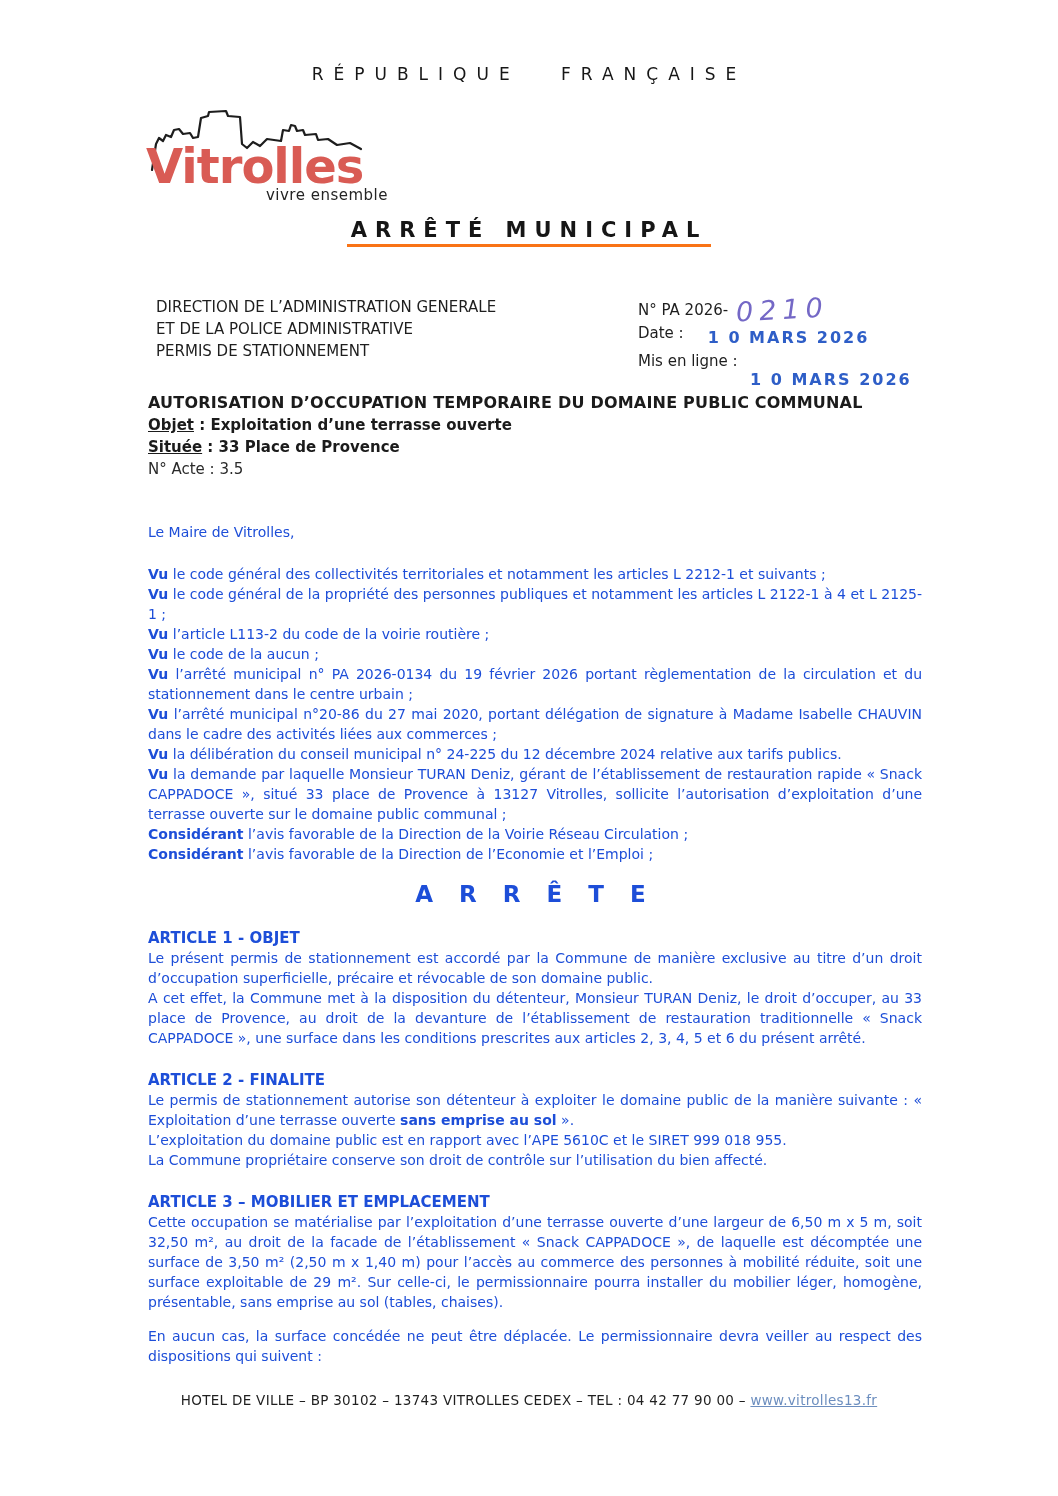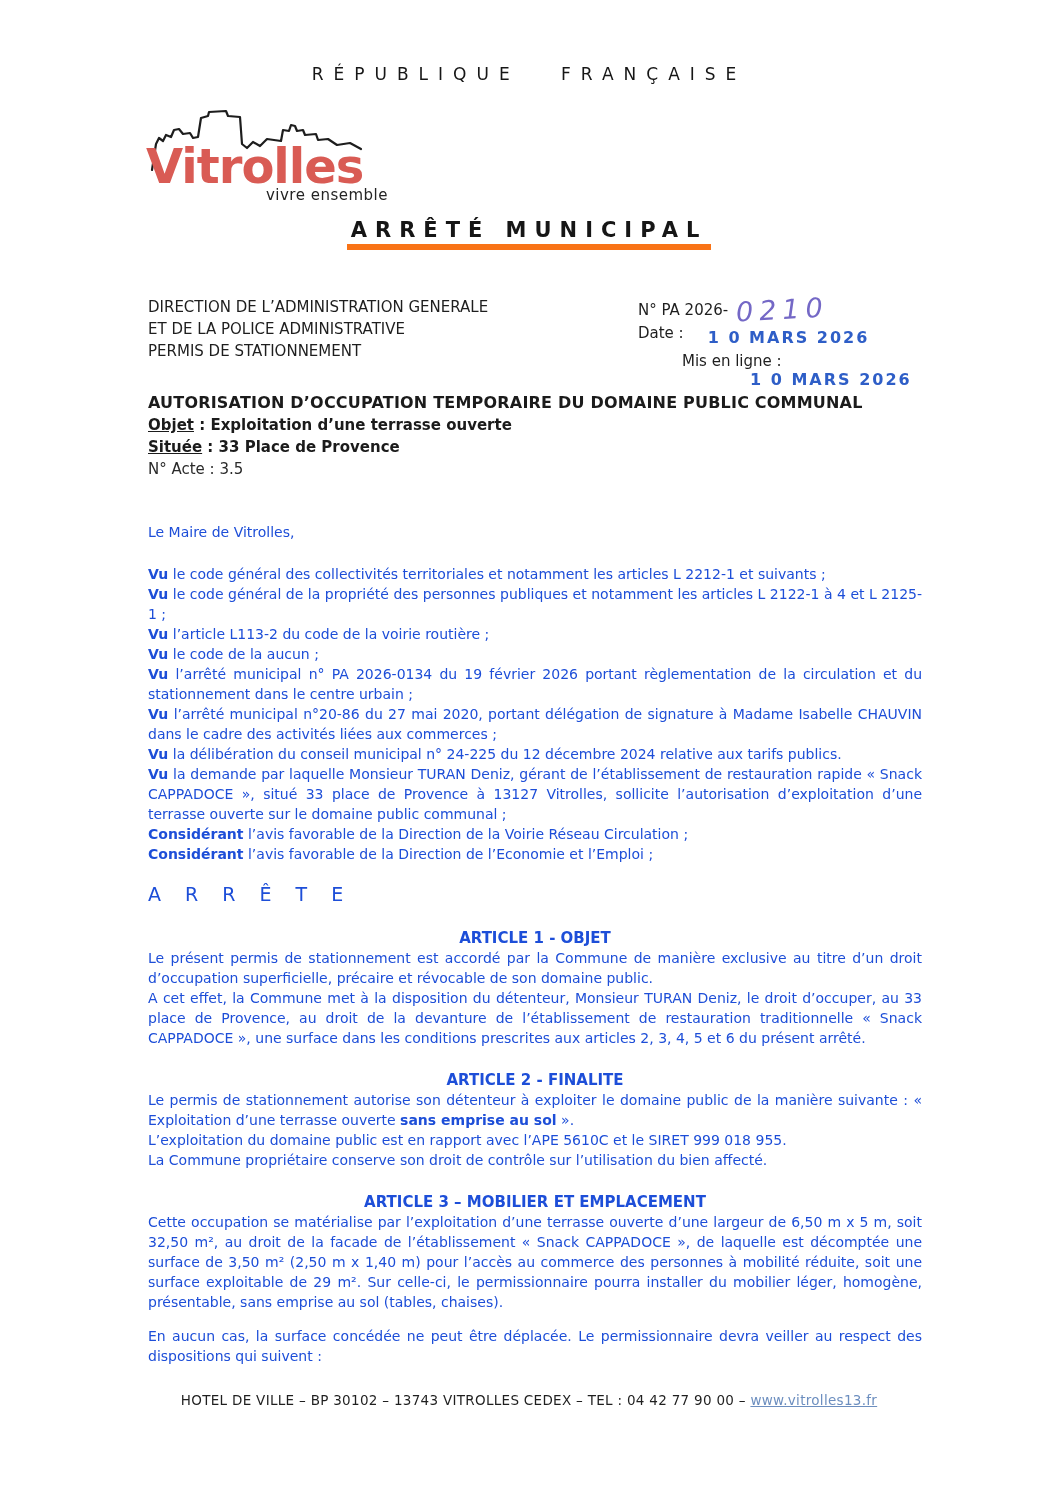--- a/index.html
+++ b/index.html
@@ -25,26 +25,26 @@
   }
   .logo-tagline{
     font-size:15px;color:#242424;text-align:right;margin-top:-4px;
     padding-right:28px;letter-spacing:0.5px;
   }
 
   
   .doc-title-wrap{position:absolute;top:218px;left:0;width:100%;text-align:center;}
   .doc-title{
     display:inline-block;font-size:21px;font-weight:bold;letter-spacing:8px;
-    color:#161616;border-bottom:6px solid #f97316;padding:0 4px 2px 4px;
+    color:#161616;border-bottom:3px solid #f97316;padding:0 4px 2px 4px;
   }
 
   
   .meta-row{position:absolute;top:296px;left:148px;width:790px;display:flex;justify-content:space-between;}
-  .direction{font-size:15px;line-height:22px;color:#1e1e1e;}
+  .direction{font-size:15px;line-height:22px;color:#1e1e1e;margin-left:8px;}
   .meta-right{width:300px;font-size:15px;color:#1e1e1e;}
   .meta-line{white-space:nowrap;}
   .handwritten{
     display:inline-block;font-style:italic;font-weight:normal;
     color:#7468c6;font-size:27px;letter-spacing:6px;line-height:1;
     transform:rotate(-3deg);margin-left:8px;vertical-align:-4px;
   }
   .stamp{
     display:inline-block;color:#2e5ec7;font-weight:bold;font-size:16px;
     letter-spacing:2px;white-space:nowrap;
@@ -61,24 +61,24 @@
 
   
   .doc-body{
     position:absolute;top:522px;left:148px;width:774px;
     font-size:14px;line-height:20px;text-align:justify;color:#1d4ed8;
   }
   .doc-body p{margin:0;}
   .salutation{margin-bottom:22px !important;}
   .lead{font-weight:bold;}
   .arrete-heading{
-    font-weight:normal;font-size:19px;letter-spacing:9px;
+    text-align:center;font-weight:bold;font-size:23px;letter-spacing:9px;
     margin:20px 0 24px 0 !important;
   }
-  .article-heading{font-weight:bold;font-size:15px;margin-top:22px !important;text-align:center;}
+  .article-heading{font-weight:bold;font-size:15px;margin-top:22px !important;text-align:left;}
   .spacer-para{margin-top:14px !important;}
 
   
   .footer{
     position:absolute;top:1392px;left:0;width:100%;text-align:center;
     font-size:13.5px;color:#1f1f1f;letter-spacing:0.3px;
   }
   .footer a{color:#6c8ebf;}
 </style>
 </head>
@@ -106,21 +106,21 @@
       <div>ET DE LA POLICE ADMINISTRATIVE</div>
       <div>PERMIS DE STATIONNEMENT</div>
     </div>
     <div class="meta-right">
       <div class="meta-line">
         <span>N° PA 2026-</span><span class="handwritten">0210</span>
       </div>
       <div class="meta-line">
         <span>Date :</span><span class="stamp stamp-date">1 0 MARS 2026</span>
       </div>
-      <div class="meta-line" style="margin-top:10px;margin-left:44px;">
+      <div class="meta-line" style="margin-top:10px;">
         <span>Mis en ligne :</span>
       </div>
       <div class="meta-line">
         <span class="stamp stamp-online">1 0 MARS 2026</span>
       </div>
     </div>
   </div>
 
   <div class="subject">
     <div class="subject-heading">AUTORISATION D’OCCUPATION TEMPORAIRE DU DOMAINE PUBLIC COMMUNAL</div>

